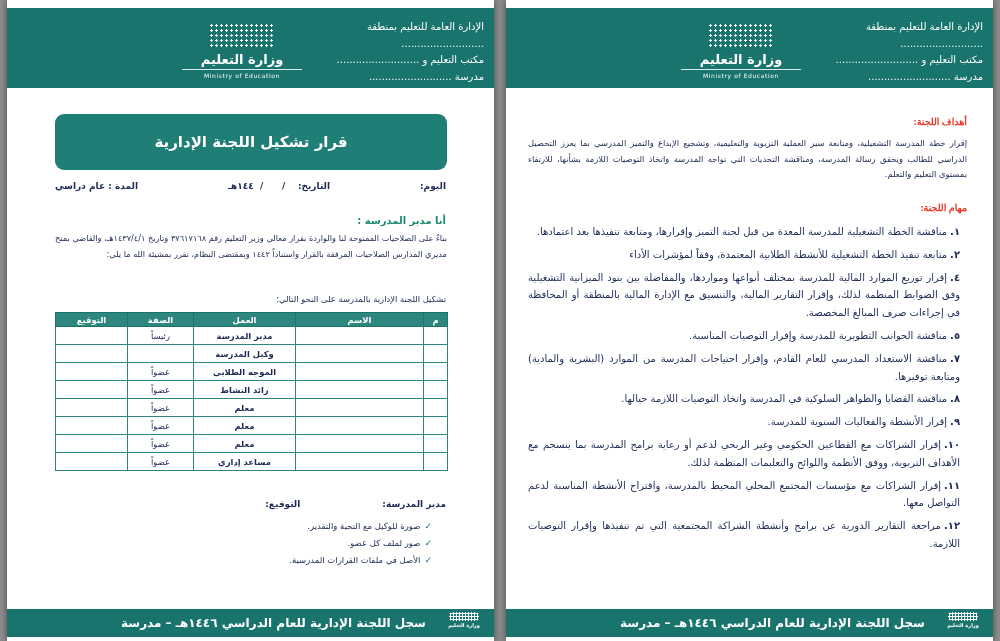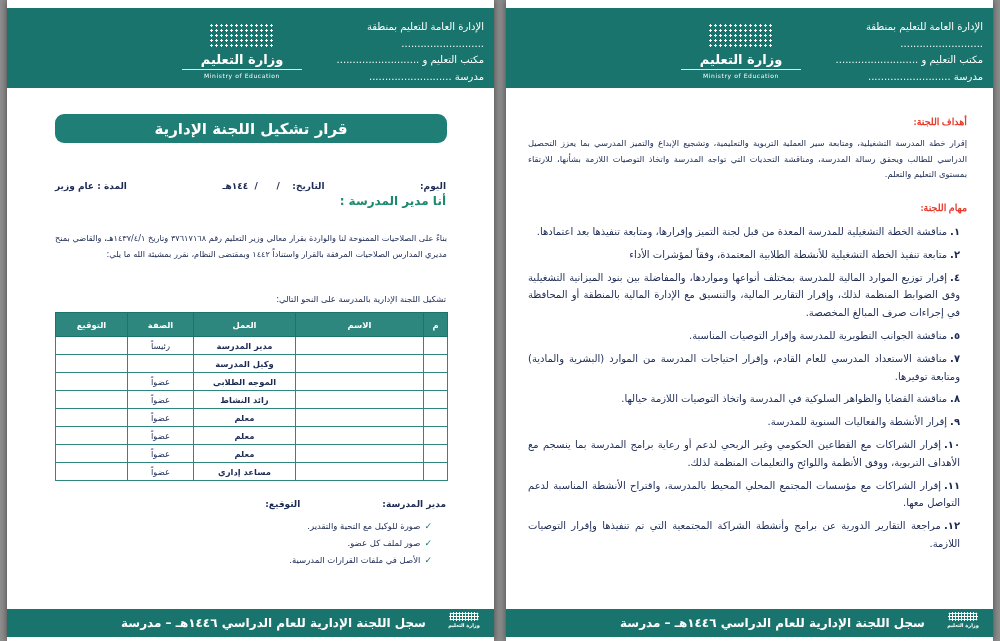--- a/index.html
+++ b/index.html
@@ -36,35 +36,35 @@
 
   
   .hdr-lines{position:absolute;right:10px;top:11px;width:182px;direction:rtl;
     color:#fff;font-size:10px;line-height:16.5px;text-align:right;}
 
   
   .footer-text{direction:rtl;text-align:center;color:#fff;font-size:12px;
     font-weight:bold;line-height:28px;padding-left:46px;}
 
   
-  .title-box{position:absolute;top:114px;left:48px;width:392px;height:29px;
+  .title-box{position:absolute;top:114px;left:48px;width:392px;height:56px;
     background:var(--teal_box);border-radius:9px;color:#fff;display:flex;
     align-items:center;justify-content:center;font-size:15px;font-weight:bold;direction:rtl;}
   .date-row{position:absolute;top:181px;left:48px;right:48px;direction:rtl;
     display:flex;justify-content:space-between;font-size:9px;font-weight:bold;}
   .date-mid{white-space:pre;}
-  .salutation{position:absolute;top:194px;right:48px;direction:rtl;
-    font-size:12px;font-weight:bold;color:var(--green);}
+  .salutation{position:absolute;top:215px;right:48px;direction:rtl;
+    font-size:10px;font-weight:bold;color:var(--green);}
   .decree{position:absolute;top:231px;left:48px;width:392px;direction:rtl;
     font-size:8.2px;line-height:1.9;text-align:justify;}
   .table-intro{position:absolute;top:294px;right:48px;direction:rtl;font-size:8.4px;}
   table.committee{position:absolute;top:312px;left:48px;width:392px;
     border-collapse:collapse;direction:rtl;font-size:8.4px;table-layout:fixed;}
   table.committee th{background:var(--tbl_head);color:#fff;border:1px solid var(--teal);
-    height:24px;font-weight:bold;}
+    height:14px;font-weight:bold;}
   table.committee td{border:1px solid var(--tbl_head);height:18px;text-align:center;}
   td.cell-work{font-weight:bold;}
   col.c-num{width:24px;} col.c-name{width:128px;} col.c-work{width:102px;}
   col.c-role{width:66px;} col.c-sign{width:72px;}
   .sig-row{position:absolute;top:499px;right:48px;direction:rtl;display:flex;
     font-size:9px;font-weight:bold;}
   .sig-row .sig-label{margin-right:82px;}
   .checklist{position:absolute;top:521px;right:62px;direction:rtl;
     font-size:8.5px;text-align:right;}
   .checklist .check-item{margin-bottom:7px;}
@@ -100,21 +100,21 @@
     </div>
   </div>
 
   <div class="title-box">
     <span>قرار تشكيل اللجنة الإدارية</span>
   </div>
 
   <div class="date-row">
     <span>اليوم:</span>
     <span class="date-mid">التاريخ:    /      /  ١٤٤هـ</span>
-    <span>المدة : عام وزير</span>
+    <span>المدة : عام دراسي</span>
   </div>
 
   <div class="salutation">أنا مدير المدرسة :</div>
 
   <div class="decree">بناءً على الصلاحيات الممنوحة لنا والواردة بقرار معالي وزير التعليم رقم ٣٧٦١٧١٦٨ وتاريخ ١٤٣٧/٤/١هـ، والقاضي بمنح مديري المدارس الصلاحيات المرفقة بالقرار واستناداً ١٤٤٢ وبمقتضى النظام، نقرر بمشيئة الله ما يلي:</div>
 
   <div class="table-intro">تشكيل اللجنة الإدارية بالمدرسة على النحو التالي:</div>
 
   <table class="committee">
     <colgroup>

